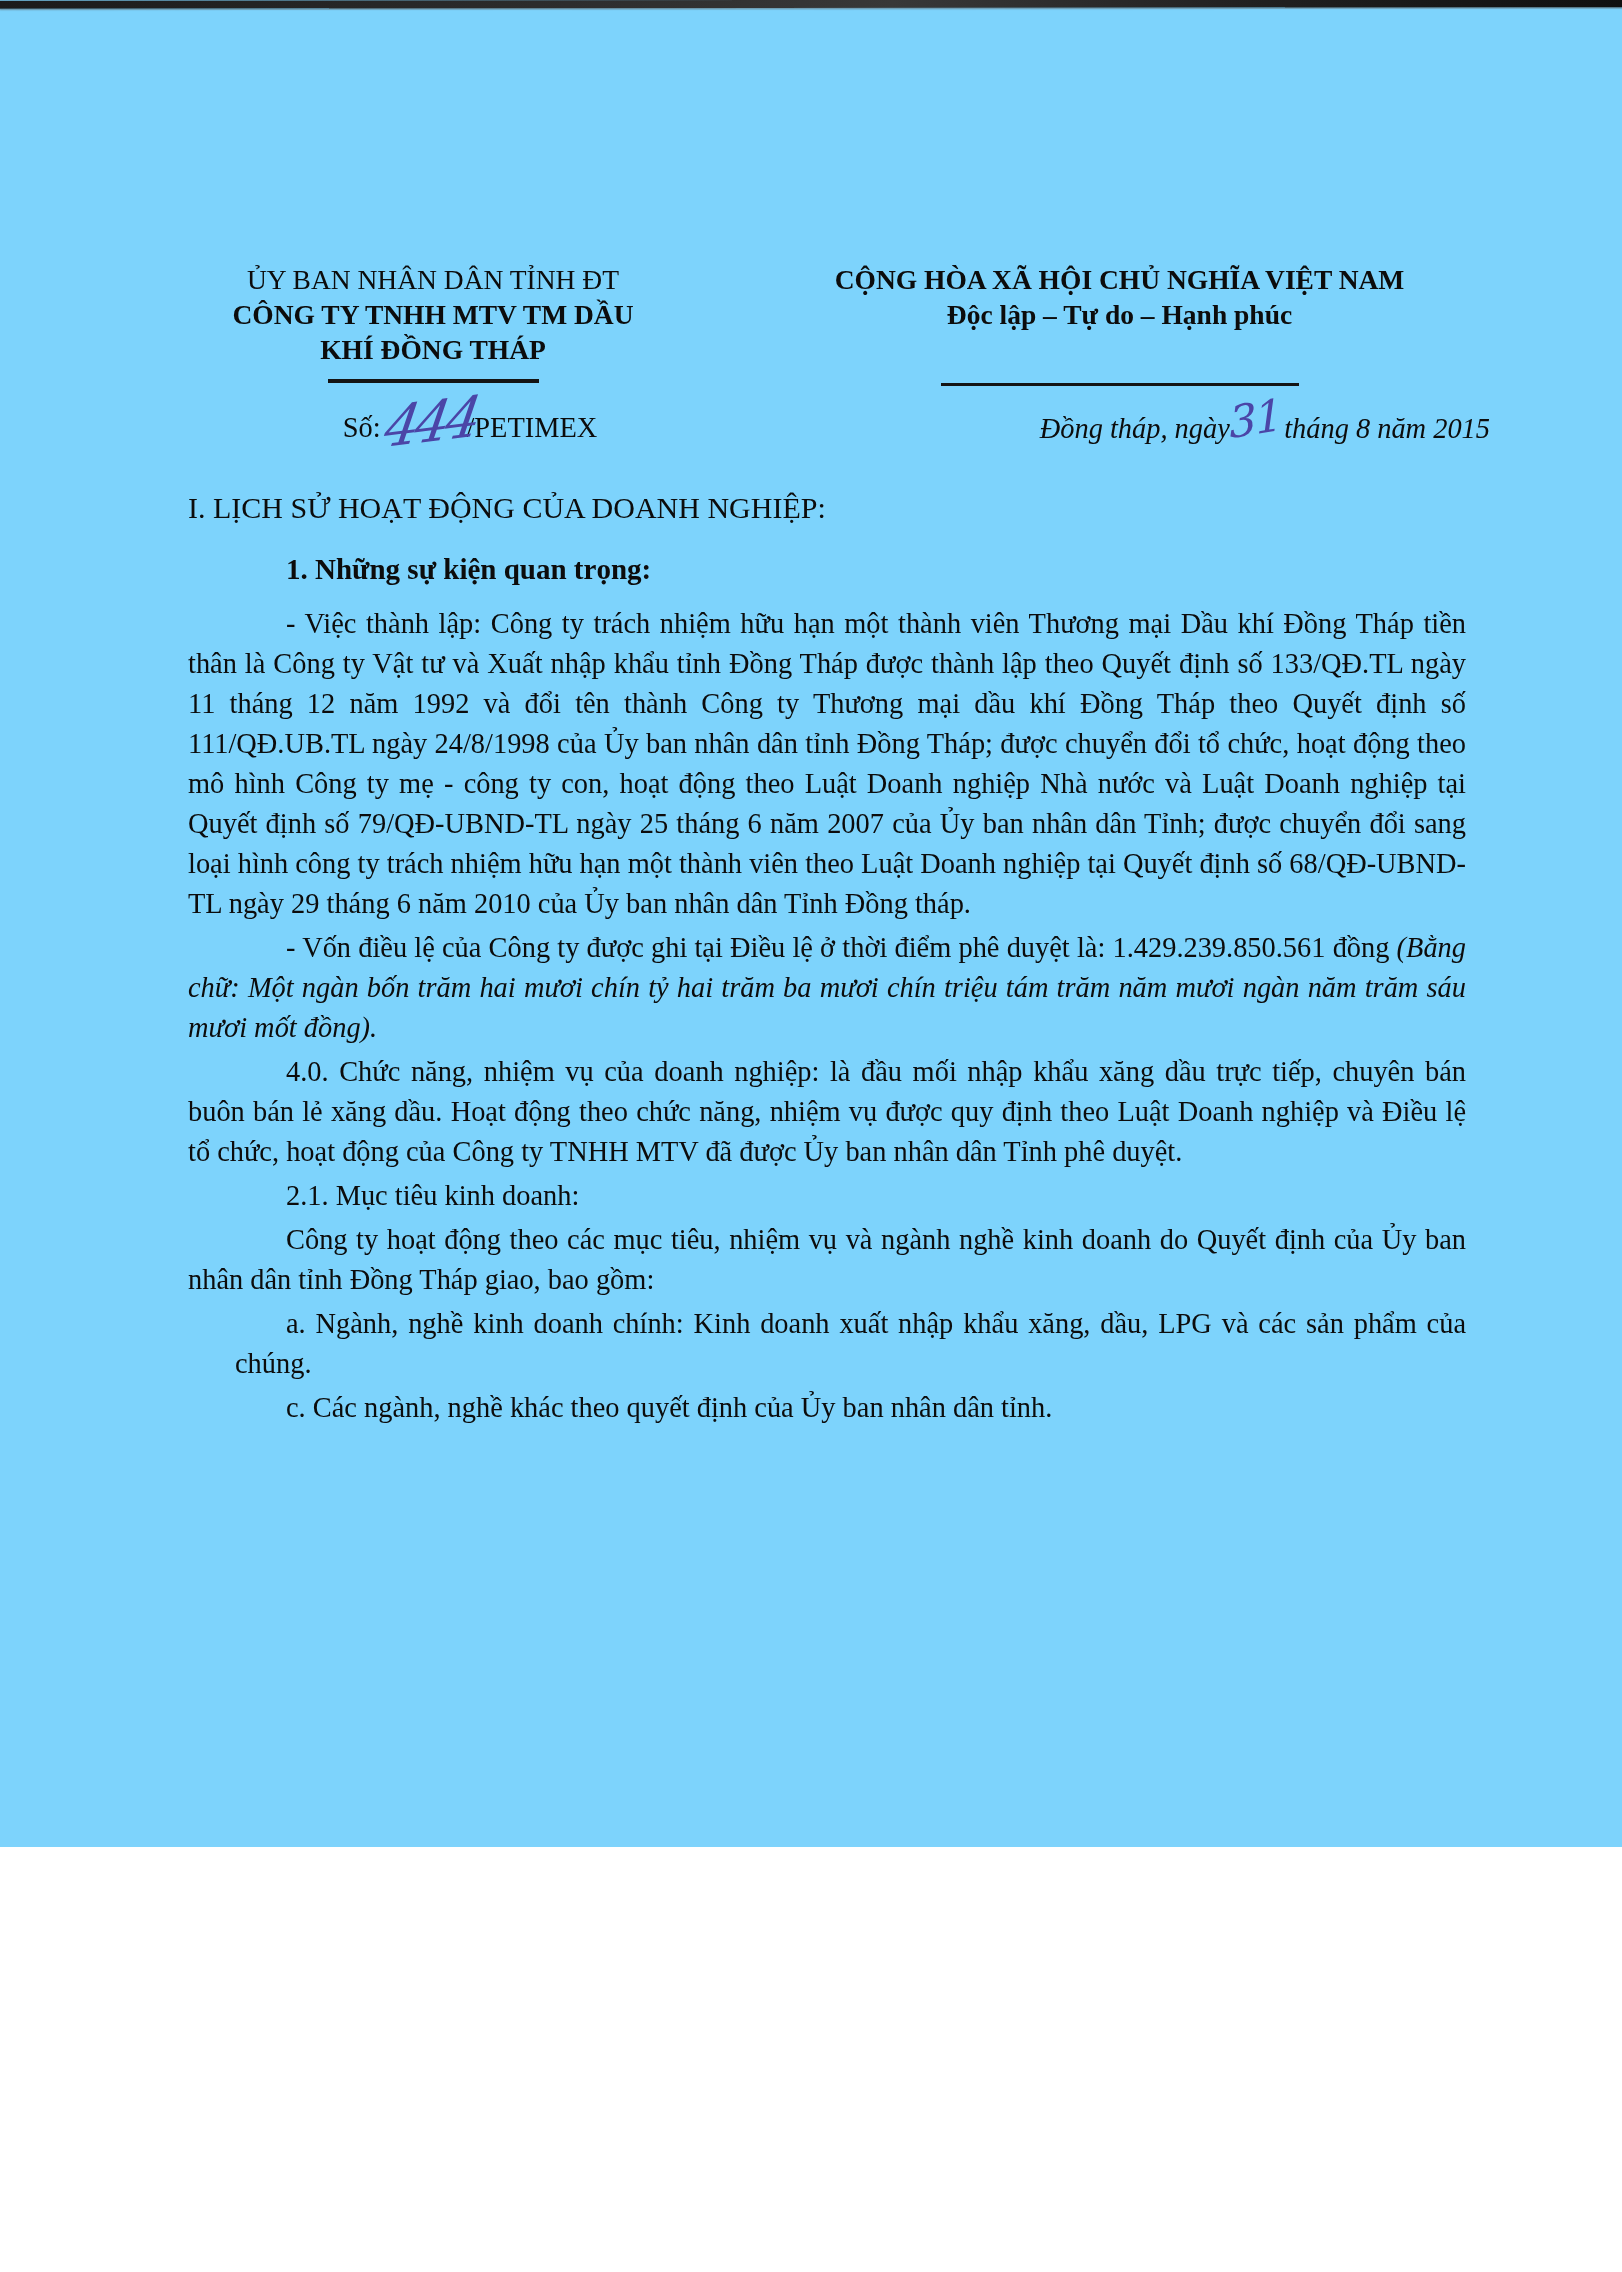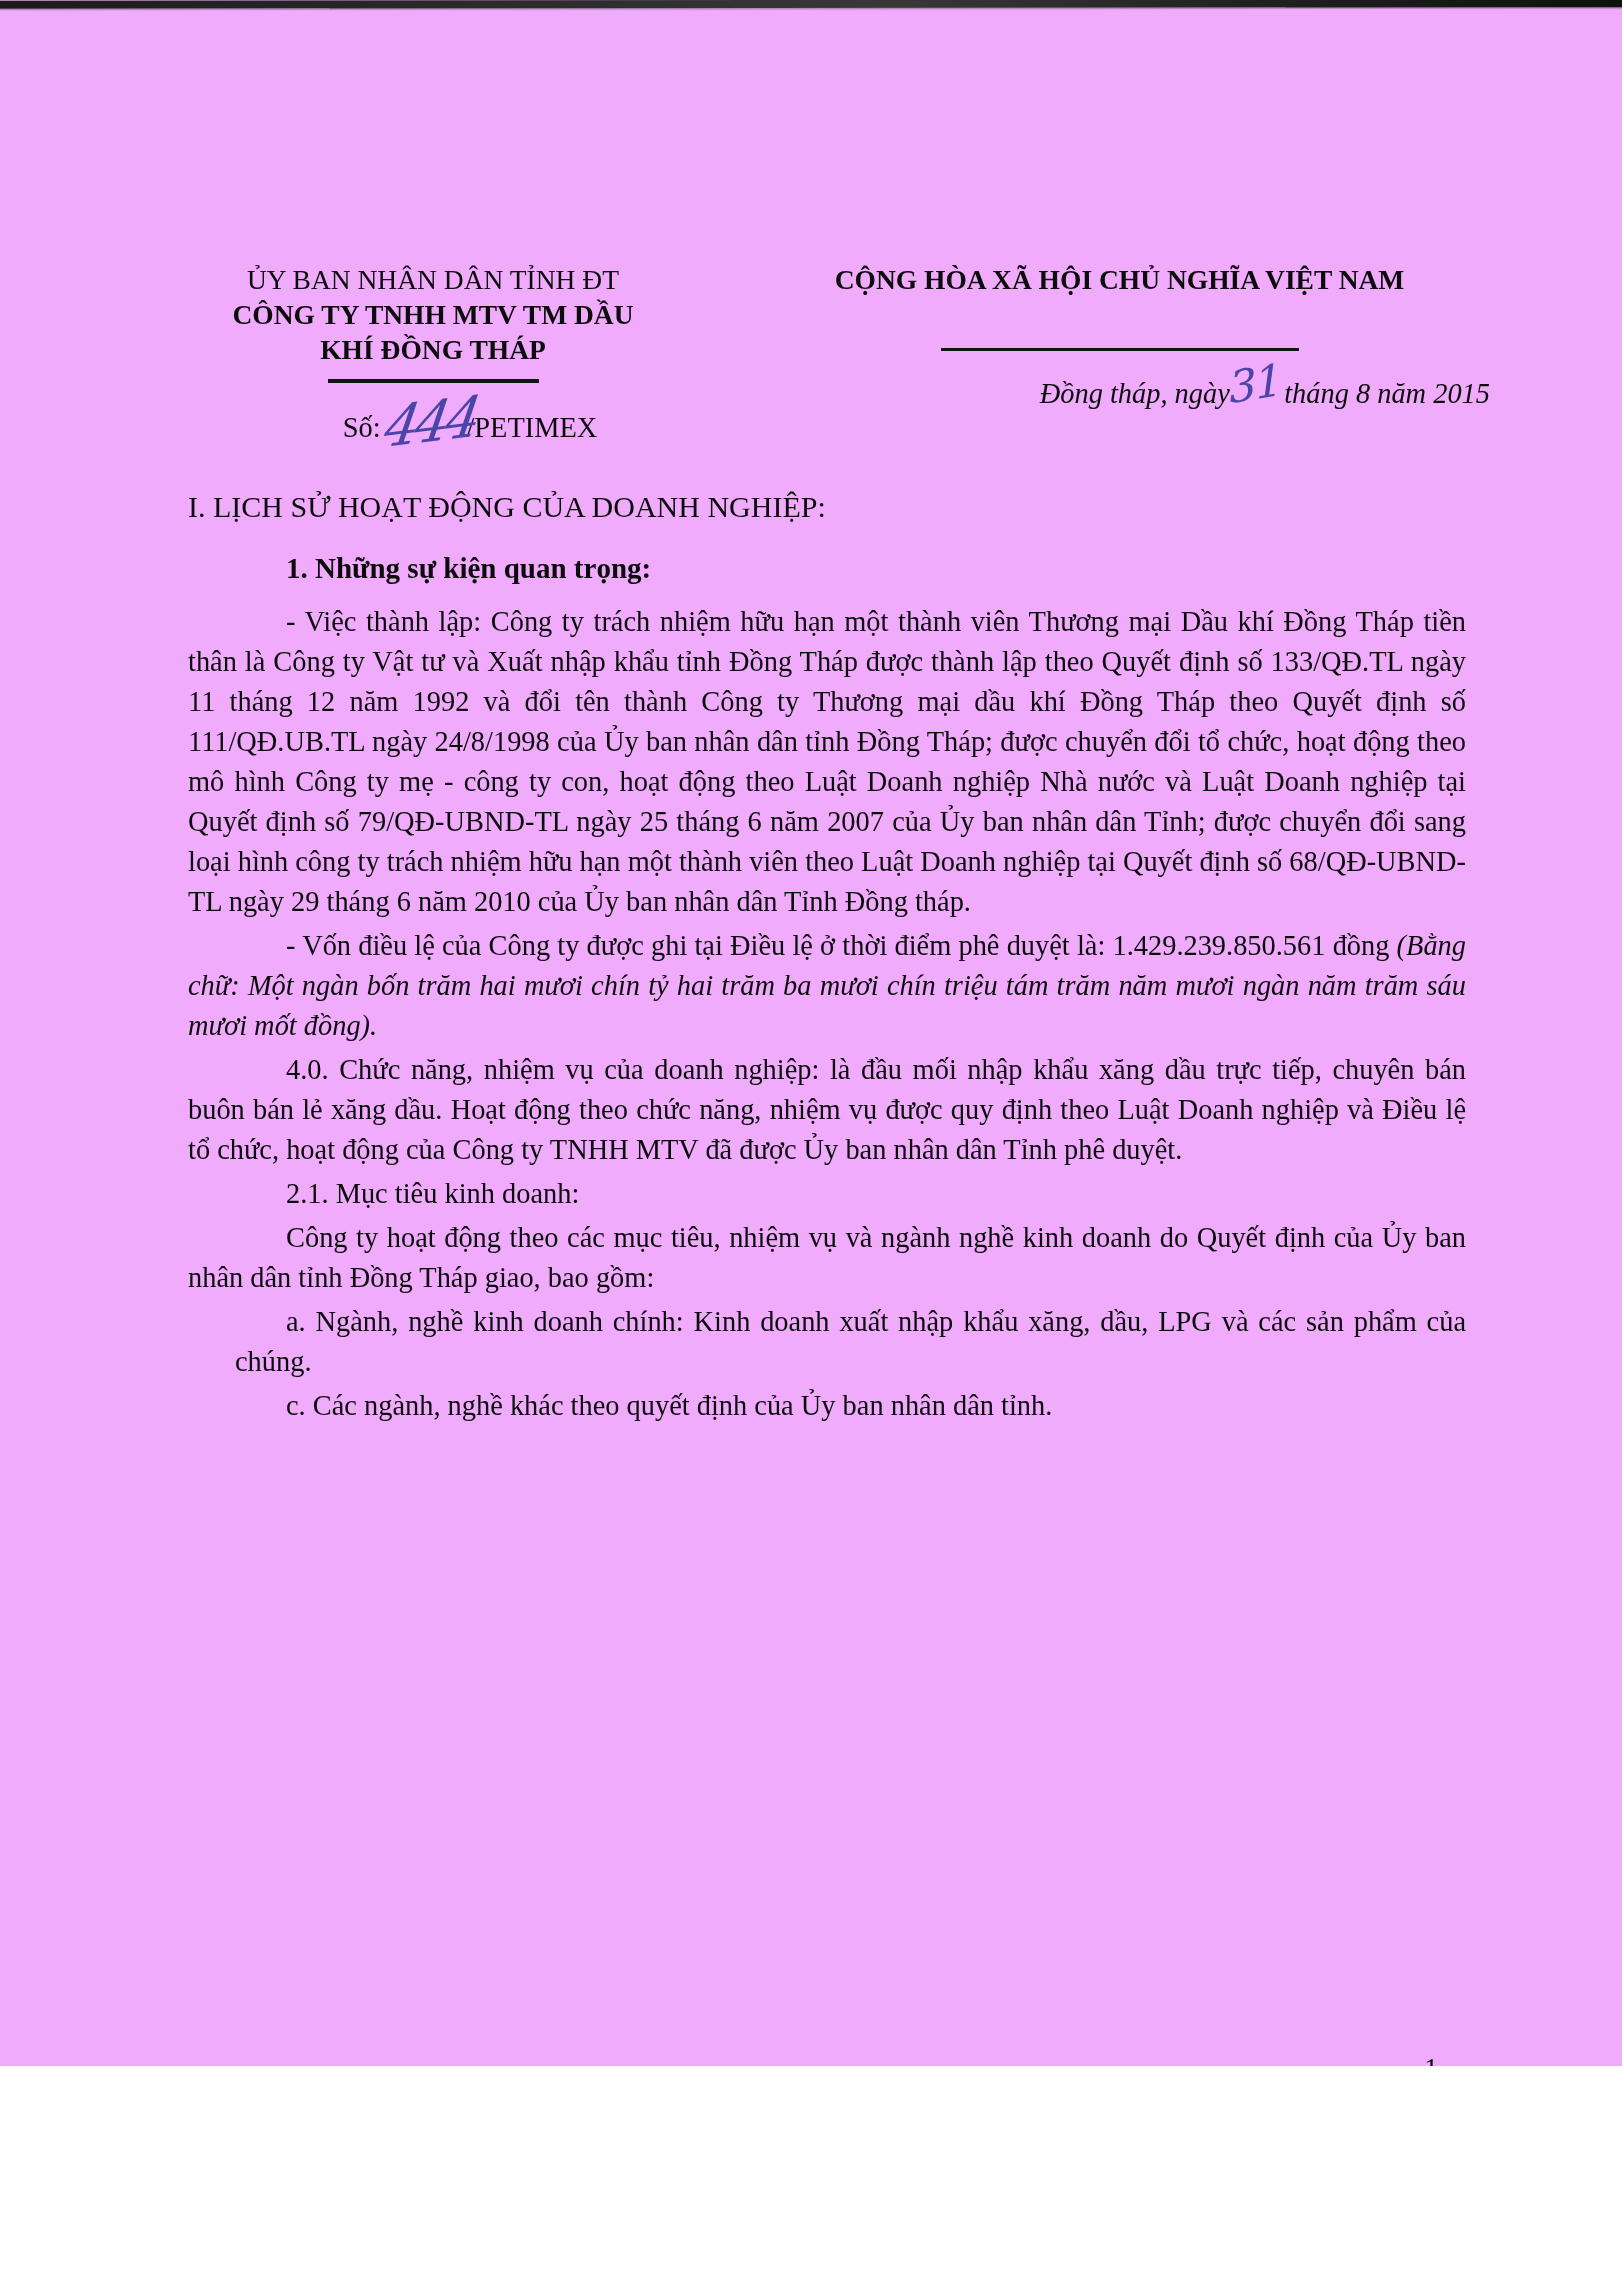--- a/index.html
+++ b/index.html
@@ -1,19 +1,19 @@
 <!DOCTYPE html>
 <html lang="vi" style="font-size:7.8px"><head>
 <meta charset="utf-8">
 <style>
   html,body { margin:0; padding:0; background:#ffffff; }
   .page {
     position:relative;
-    width:1622px; height:2066px;
-    background:#f0abfc;
+    width:1622px; height:1847px;
+    background:#7dd3fc;
     overflow:hidden;
     font-family:"Liberation Serif", serif;
     color:#0c0c0c;
   }
   
   .scan-strip {
     position:absolute; top:0; left:0; width:100%; height:8.3px;
     background:linear-gradient(90deg,#1b1b1b 0%,#2d2d2d 35%,#383838 55%,#202020 78%,#101010 100%);
     box-shadow:0 1.5px 1px rgba(90,90,90,.45);
     transform:skewY(-0.06deg);
@@ -111,20 +111,21 @@
         <div class="h-line">ỦY BAN NHÂN DÂN TỈNH ĐT</div>
         <div class="h-line bold">CÔNG TY TNHH MTV TM DẦU</div>
         <div class="h-line bold">KHÍ ĐỒNG THÁP</div>
         <div class="rule rule-left"></div>
         <div class="doc-number">
           <span>Số:</span><span class="hw hw-444">444</span><span>/PETIMEX</span>
         </div>
       </div>
       <div class="header-right">
         <div class="h-line bold">CỘNG HÒA XÃ HỘI CHỦ NGHĨA VIỆT NAM</div>
+        <div class="h-line bold">Độc lập – Tự do – Hạnh phúc</div>
         <div class="rule rule-right"></div>
         <div class="dateline">
           <span class="italic">Đồng tháp, ngày</span><span class="hw hw-31">31</span><span class="italic">tháng 8 năm 2015</span>
         </div>
       </div>
     </div>
 
 
 
     <div class="sec-heading">I. LỊCH SỬ HOẠT ĐỘNG CỦA DOANH NGHIỆP:</div>

